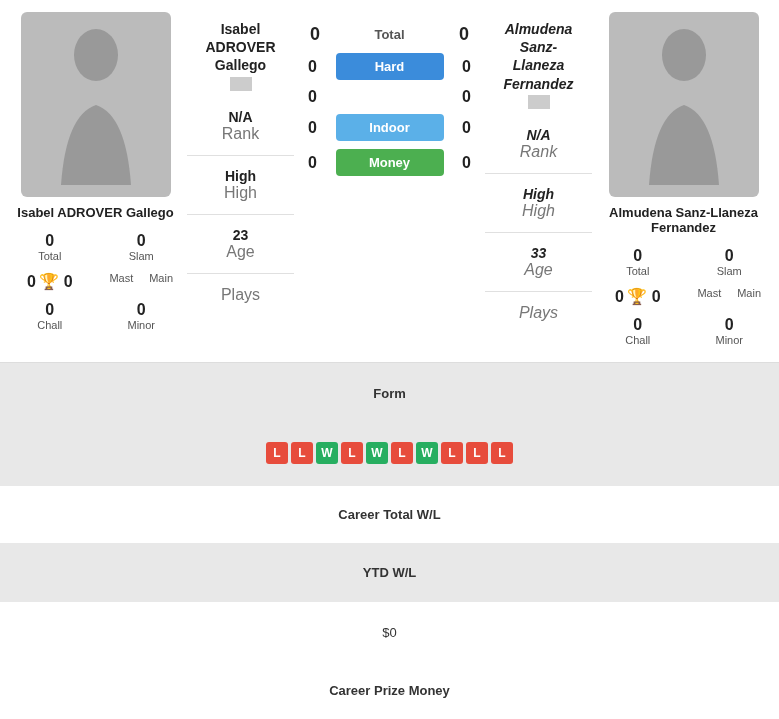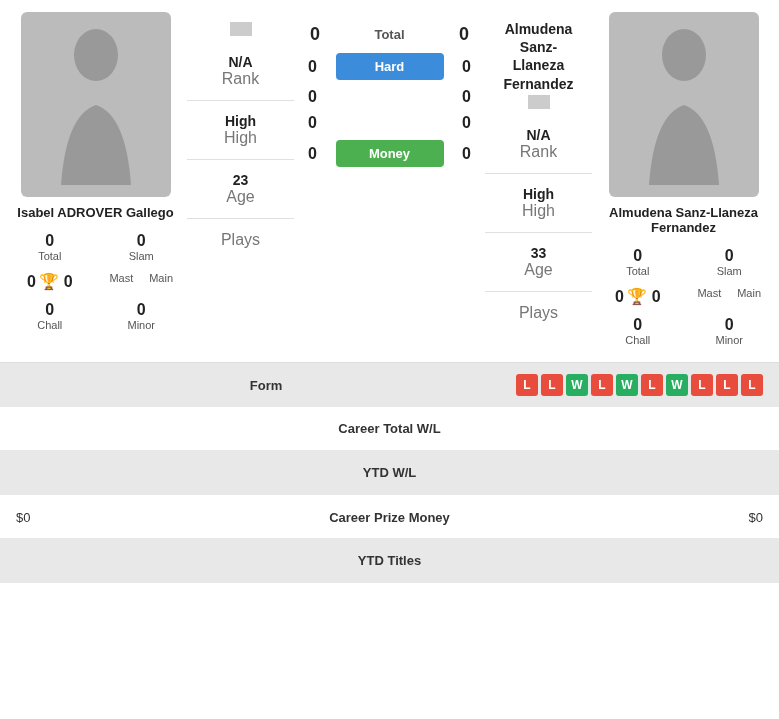--- a/index.html
+++ b/index.html
@@ -179,26 +179,27 @@
     }
 
     
     .bottom-section {
       background: #fff;
       border-top: 1px solid #ddd;
     }
 
     .bottom-row {
       display: flex;
-      flex-direction: row;
+      flex-direction: column;
       align-items: center;
       justify-content: center;
-      padding: 10px 16px;
+      padding: 21px 16px;
       border-bottom: 1px solid #e8e8e8;
       min-height: 44px;
+      gap: 40px;
     }
 
     .bottom-row.gray-bg {
       background: #e8e8e8;
     }
 
     .bottom-row-label {
       font-size: 13px;
       font-weight: bold;
       color: #333;
@@ -292,20 +293,21 @@
       flex: 1;
       padding: 4px 2px;
     }
 
     .inner-right {
       display: flex;
       flex-direction: column;
       align-items: center;
       flex: 0 0 115px;
       padding: 8px 4px 8px 4px;
+      font-style: italic;
     }
 
     .stat-section-label {
       font-size: 16px;
       color: #777;
     }
 
     .stat-section-value {
       font-size: 14px;
       font-weight: bold;
@@ -354,20 +356,21 @@
           <span class="stat-label">Chall</span>
         </div>
         <div class="stat-item">
           <span class="stat-value">0</span>
           <span class="stat-label">Minor</span>
         </div>
       </div>
     </div>
 
     <div class="inner-left">
+      <div class="player-header-name">Isabel ADROVER<br>Gallego</div>
       <div style="margin-bottom:4px;">
         <span class="country-flag"></span>
       </div>
       <div class="center-info-stat">
         <div class="stat-section-value">N/A</div>
         <div class="stat-section-label">Rank</div>
       </div>
       <hr class="divider-h">
       <div class="center-info-stat">
         <div class="stat-section-value">High</div>
@@ -398,20 +401,21 @@
         <span class="court-score">0</span>
       </div>
 
       <div class="court-row" style="margin-top:8px;">
         <span class="court-score">0</span>
         <span class="court-score">0</span>
       </div>
 
       <div class="court-row" style="margin-top:8px;">
         <span class="court-score">0</span>
+        <button class="court-btn indoor">Indoor</button>
         <span class="court-score">0</span>
       </div>
 
       <div class="court-row" style="margin-top:8px;">
         <span class="court-score">0</span>
         <button class="court-btn grass">Money</button>
         <span class="court-score">0</span>
       </div>
     </div>
 

